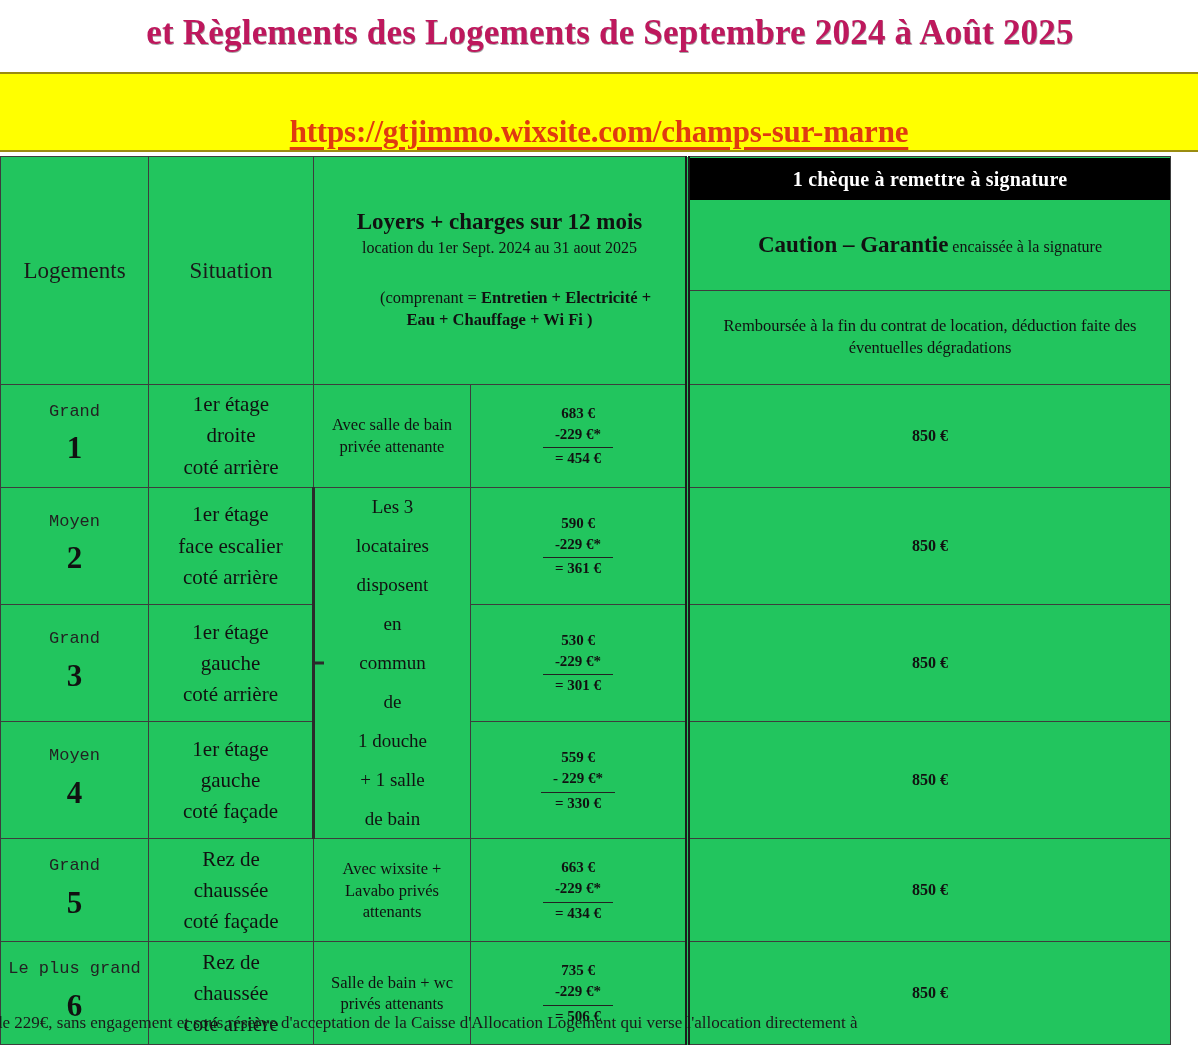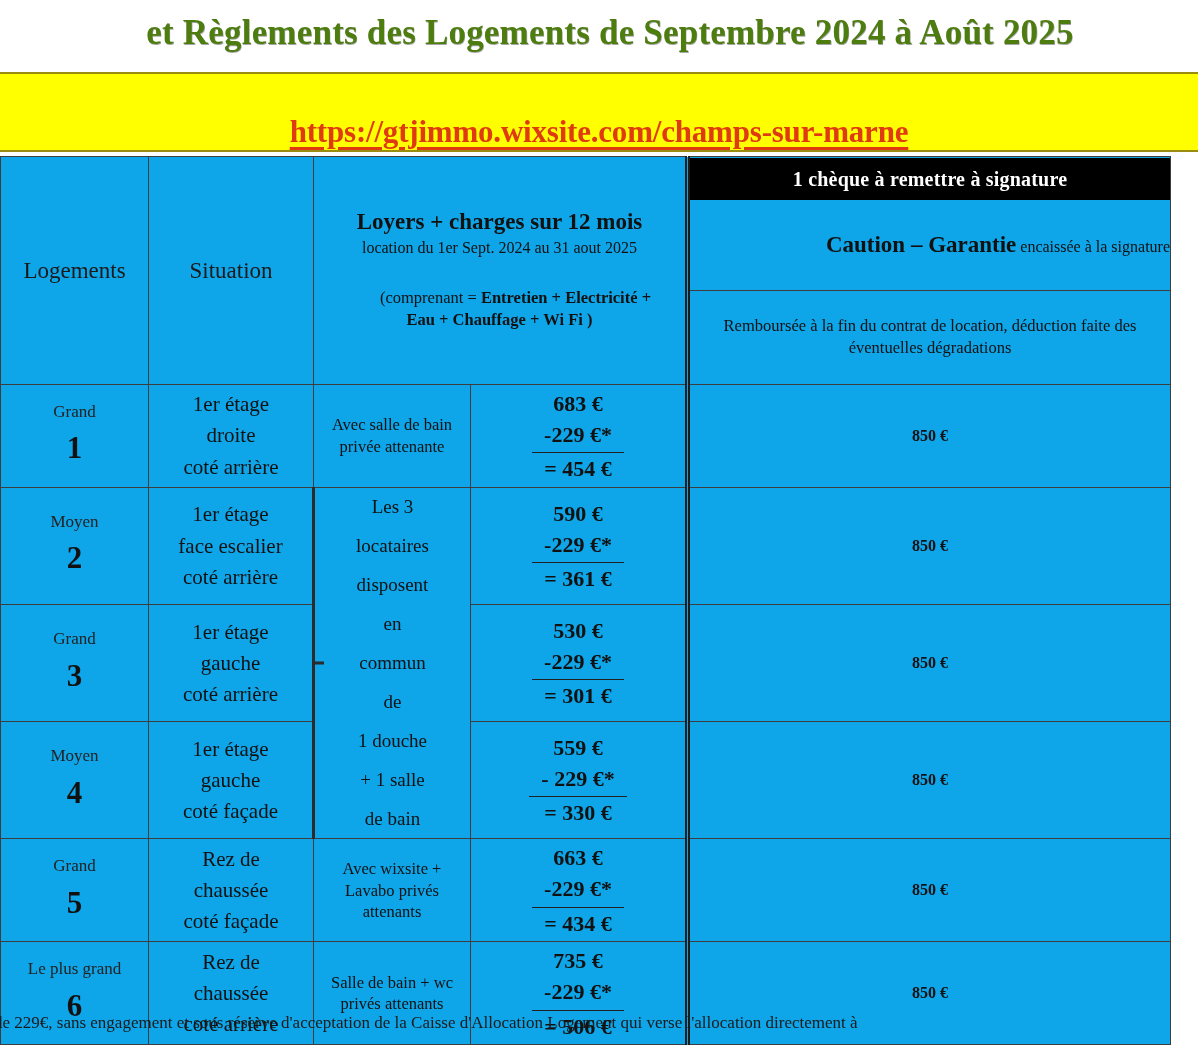--- a/index.html
+++ b/index.html
@@ -23,21 +23,21 @@
     top: 0;
     width: 1200px;
     height: 66px;
     display: flex;
     align-items: center;
     justify-content: center;
     font-size: 35px;
     font-weight: bold;
     letter-spacing: 0.2px;
     white-space: nowrap;
-    color: #4d7c0f;
+    color: #be185d;
     text-shadow: 0.6px 0.6px 0 rgba(0,0,0,0.35);
     overflow: hidden;
   }
   .doc-title span { transform: translateX(10px); }
 
   
   .url-banner {
     position: absolute;
     left: 0;
     top: 72px;
@@ -75,21 +75,21 @@
     border-collapse: collapse;
     table-layout: fixed;
     width: 1170px;
     height: 847px;
   }
   .rent-table td {
     border: 1.6px solid #3d3d3d;
     padding: 0;
     vertical-align: middle;
     text-align: center;
-    background: #0ea5e9;
+    background: #22c55e;
   }
   
   .sep-left { border-left: 5px double #1c1c1c !important; }
 
   
   .hd-logements, .hd-situation {
     font-size: 23px;
     color: #1a1a1a;
   }
   .hd-loyers {
@@ -122,21 +122,21 @@
     font-weight: bold;
     height: 42px;
     line-height: 42px;
     text-align: center;
     letter-spacing: 0.2px;
   }
   .caution-mid {
     height: 90px;
     display: flex;
     align-items: center;
-    justify-content: flex-end;
+    justify-content: center;
     border-bottom: 1.6px solid #3d3d3d;
     font-size: 16px;
   }
   .caution-mid b { font-size: 23px; font-weight: bold; }
   .caution-bot {
     height: 93px;
     display: flex;
     align-items: center;
     justify-content: center;
     text-align: center;
@@ -144,20 +144,21 @@
     line-height: 1.35;
     padding: 8px 14px;
     box-sizing: border-box;
   }
 
   
   .c-logement .lab {
     font-size: 17px;
     line-height: 1.1;
     color: #222;
+    font-family: Liberation Mono, monospace;
   }
   .c-logement .num {
     font-size: 31px;
     font-weight: bold;
     line-height: 1.35;
     margin-top: 6px;
   }
   .c-situation {
     font-size: 21px;
     line-height: 1.48;
@@ -176,21 +177,21 @@
   .c-shared .bracket-tick {
     position: absolute;
     left: -3px;
     top: 50%;
     width: 12px;
     height: 3px;
     background: #2b2b2b;
     transform: translateY(-50%);
   }
   .c-money {
-    font-size: 22px;
+    font-size: 15px;
     font-weight: bold;
     line-height: 1.42;
     padding: 4px 0;
   }
   .c-money .minus {
     display: inline-block;
     border-bottom: 1.8px solid #222;
     padding: 0 12px 2px 12px;
   }
   .c-caution {

